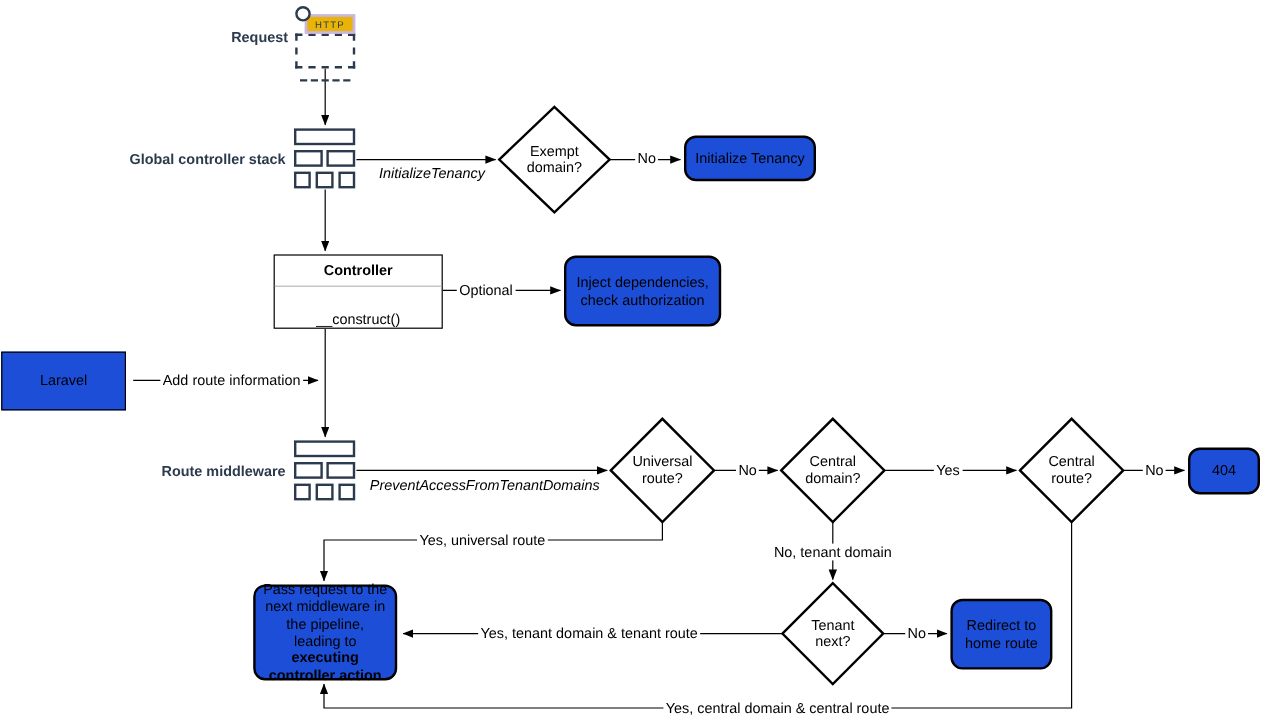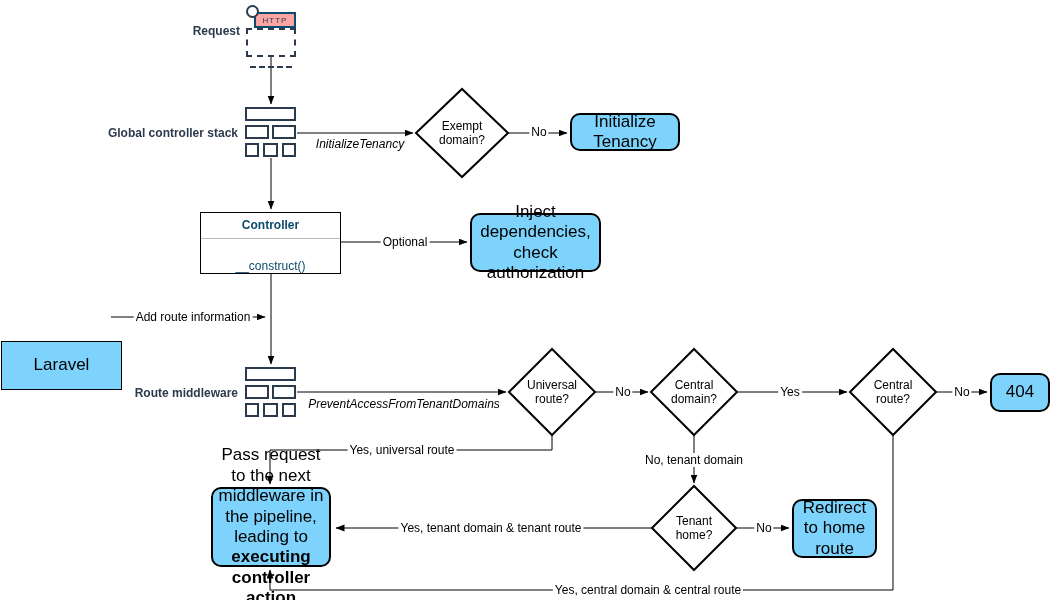--- a/index.html
+++ b/index.html
@@ -2,25 +2,25 @@
 <html><head>
 <meta charset="utf-8">
 <style>
   html,body{margin:0;padding:0;background:#ffffff;}
   .canvas{position:relative;width:1052px;height:600px;background:#ffffff;
           font-family:"Liberation Sans",sans-serif;overflow:hidden;}
   .canvas *, .canvas *::before{box-sizing:border-box;}
   svg.wires{position:absolute;left:0;top:0;width:1052px;height:600px;}
 
   
-  .node{position:absolute;background:#7dd3fc;border:2px solid #000;border-radius:10px;
+  .node{position:absolute;background:#1d4ed8;border:2px solid #000;border-radius:10px;
         display:flex;align-items:center;justify-content:center;text-align:center;
-        font-size:17px;color:#000;line-height:1.2;padding:2px 4px;}
+        font-size:12px;color:#000;line-height:1.2;padding:2px 4px;}
   .plain{border:1px solid #000;border-radius:0;}
-  .uml{position:absolute;background:#fff;border:1px solid #000;font-size:12px;color:#0c4a6e;}
+  .uml{position:absolute;background:#fff;border:1px solid #000;font-size:12px;color:#000000;margin-left:28px;}
   .uml .hdr{height:26px;line-height:25px;text-align:center;font-weight:bold;
             border-bottom:1px solid #b9b9b9;}
   .uml .body{height:34px;display:flex;align-items:flex-end;justify-content:center;}
 
   
   .elabel{position:absolute;transform:translate(-50%,-50%);background:#fff;
           font-size:12px;color:#000;white-space:nowrap;padding:0 2px;}
   .it{font-style:italic;margin-top:12px;}
 
   
@@ -28,22 +28,22 @@
          font-size:12px;line-height:1.2;color:#000;}
 
   
   .iconlabel{position:absolute;transform:translateY(-50%);text-align:right;
              font-weight:bold;font-size:12px;color:#2b3a4d;white-space:nowrap;}
 
   
   .req{position:absolute;left:246px;top:4px;width:50px;height:53px;}
   .req .circ{position:absolute;left:0;top:1px;width:13px;height:13px;border:2px solid #2b3a4d;
              border-radius:50%;background:#fff;z-index:2;}
-  .req .http{position:absolute;left:8px;top:8px;width:42px;height:16px;border:2px solid #0c4a6e;
-             background:#fca5a5;display:flex;align-items:center;justify-content:center;
+  .req .http{position:absolute;left:8px;top:8px;width:42px;height:16px;border:2px solid #c4b5fd;
+             background:#eab308;display:flex;align-items:center;justify-content:center;
              font-size:8px;letter-spacing:1px;color:#2b3a4d;z-index:1;}
   .req .dbox{position:absolute;left:0;top:24px;width:50px;height:29px;
              border:2px dashed #2b3a4d;background:#fff;}
   .req .dline{position:absolute;left:2px;right:2px;top:36px;border-top:2px dashed #2b3a4d;}
 
   
   .mw{position:absolute;width:51px;height:51px;}
   .mw i{position:absolute;border:2px solid #2b3a4d;background:#fff;}
   .mw .r1{left:0;top:0;width:51px;height:14px;}
   .mw .r2a{left:0;top:18px;width:24px;height:14px;}
@@ -121,38 +121,38 @@
     <div class="hdr">Controller</div>
     <div class="body">
         <span>__construct()</span>
       </div>
   </div>
 
   <div class="node" style="left:470px;top:213px;width:131px;height:59px;">
       <span>Inject dependencies, check authorization</span>
     </div>
 
-  <div class="node plain" style="left:1px;top:293px;width:121px;height:49px;margin-top:48px;">
+  <div class="node plain" style="left:1px;top:293px;width:104px;height:49px;">
       <span>Laravel</span>
     </div>
 
   <div class="mw" style="left:245px;top:367px;">
     <i class="r1"></i>
       <i class="r2a"></i>
       <i class="r2b"></i>
       <i class="r3a"></i>
       <i class="r3b"></i>
       <i class="r3c"></i>
   </div>
   <div class="iconlabel" style="right:814px;top:393px;">Route middleware</div>
 
   <div class="dtext" style="left:552px;top:392px;width:70px;">Universal route?</div>
   <div class="dtext" style="left:694px;top:392px;width:62px;">Central domain?</div>
   <div class="dtext" style="left:893px;top:392px;width:56px;">Central route?</div>
-  <div class="dtext" style="left:694px;top:528px;width:52px;">Tenant home?</div>
+  <div class="dtext" style="left:694px;top:528px;width:52px;">Tenant next?</div>
 
   <div class="node" style="left:990px;top:373px;width:60px;height:39px;">
       <span>404</span>
     </div>
 
   <div class="node" style="left:211px;top:487px;width:120px;height:80px;padding:3px 5px;">
     <span><span>Pass request to the next middleware in the pipeline, leading to </span><span class="bold">executing controller action</span></span>
   </div>
 
   <div class="node" style="left:792px;top:499px;width:85px;height:59px;">

